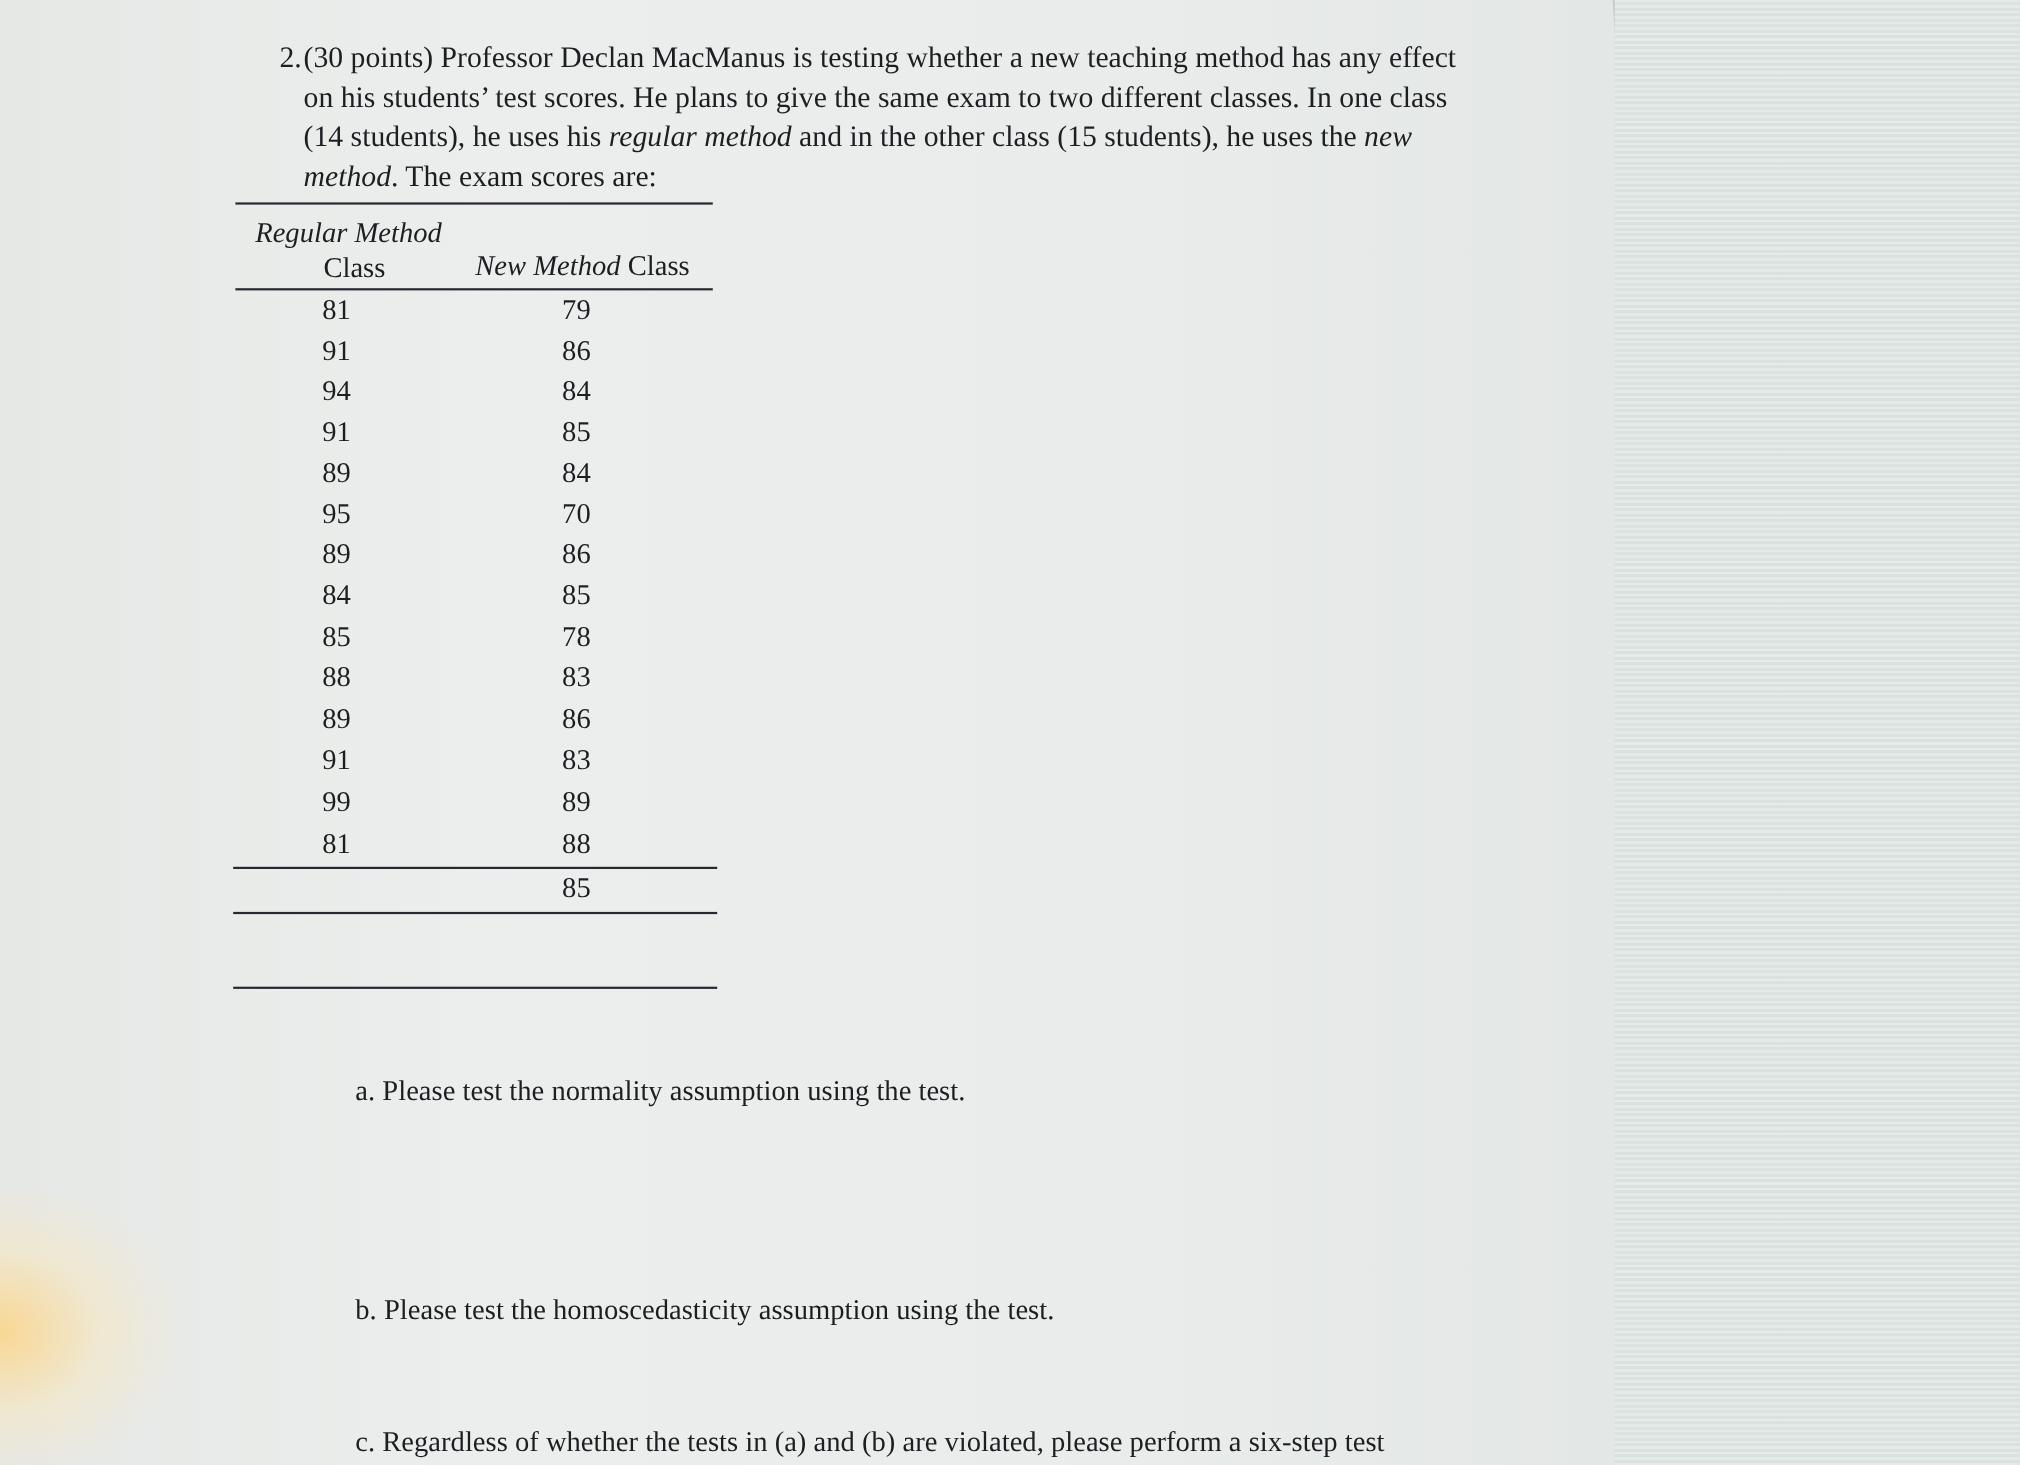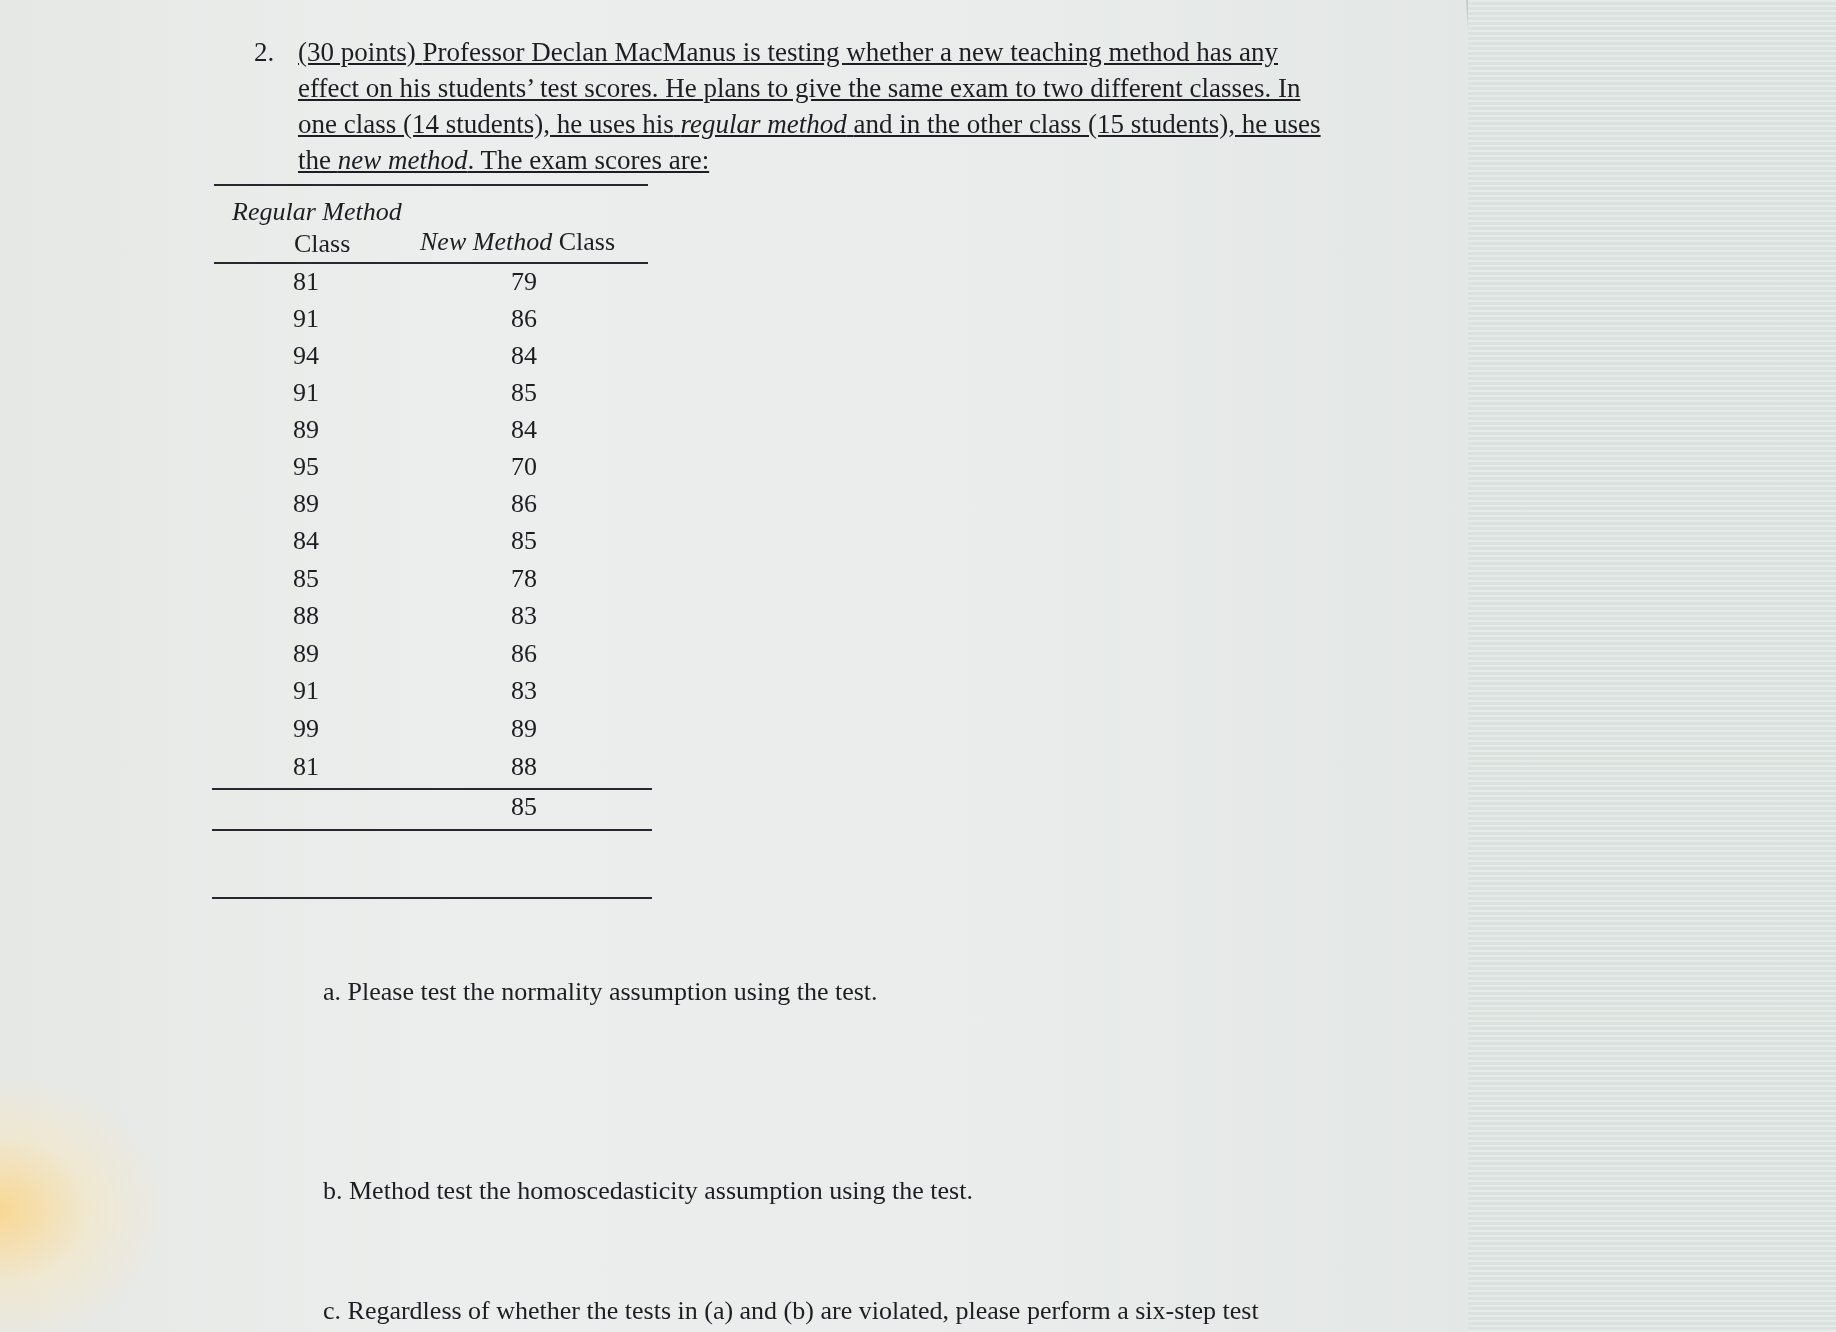--- a/index.html
+++ b/index.html
@@ -58,22 +58,21 @@
       width: 1080px;
       font-size: 27px;
       line-height: 36px;
     }
     .problem .num {
       position: absolute;
       left: 0;
       top: 0;
     }
     .problem .text {
-      margin-left: 44px;
-      text-decoration: underline;
+      margin-left: 22px;
     }
     .problem i { font-style: italic; }
 
     .data-table {
       position: absolute;
       left: 214px;
       top: 184px;
       width: 438px;
       font-size: 26px;
     }
@@ -91,21 +90,21 @@
       line-height: 32px;
     }
     .hdr-reg-class {
       position: absolute;
       left: 80px;
       top: 44px;
       line-height: 32px;
     }
     .hdr-new {
       position: absolute;
-      left: 206px;
+      left: 218px;
       top: 42px;
       line-height: 32px;
     }
     .hdr-new i { font-style: italic; }
     .cell {
       position: absolute;
       width: 60px;
       text-align: left;
       line-height: 32px;
     }
@@ -180,14 +179,14 @@
     <div class="cell col-new" style="top:567px">88</div>
   </div>
 
   <div class="rule" style="top:604px; width:440px; left:-2px;"></div>
   <div class="cell col-new" style="top:607px">85</div>
   <div class="rule" style="top:645px; width:440px; left:-2px;"></div>
   <div class="rule" style="top:713px; width:440px; left:-2px;"></div>
 </div>
 
 <div class="sub-q" style="top:976px;">a. Please test the normality assumption using the test.</div>
-<div class="sub-q" style="top:1175px;">b. Method test the homoscedasticity assumption using the test.</div>
+<div class="sub-q" style="top:1175px;">b. Please test the homoscedasticity assumption using the test.</div>
 <div class="sub-q" style="top:1295px;">c. Regardless of whether the tests in (a) and (b) are violated, please perform a six-step test</div>
 
 </body></html>

